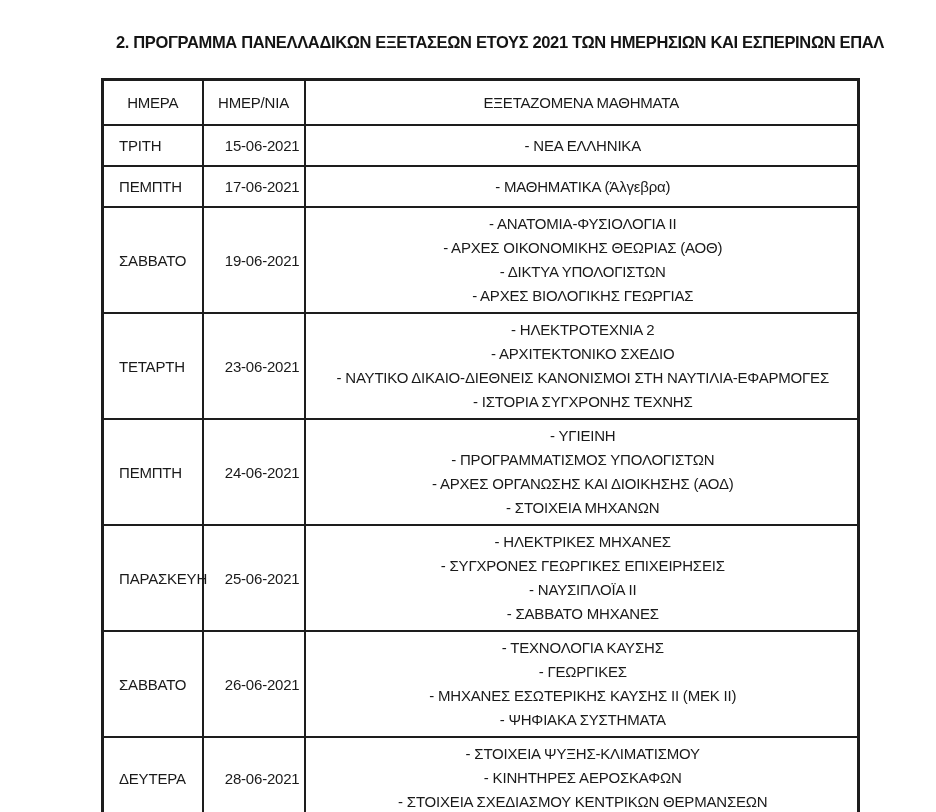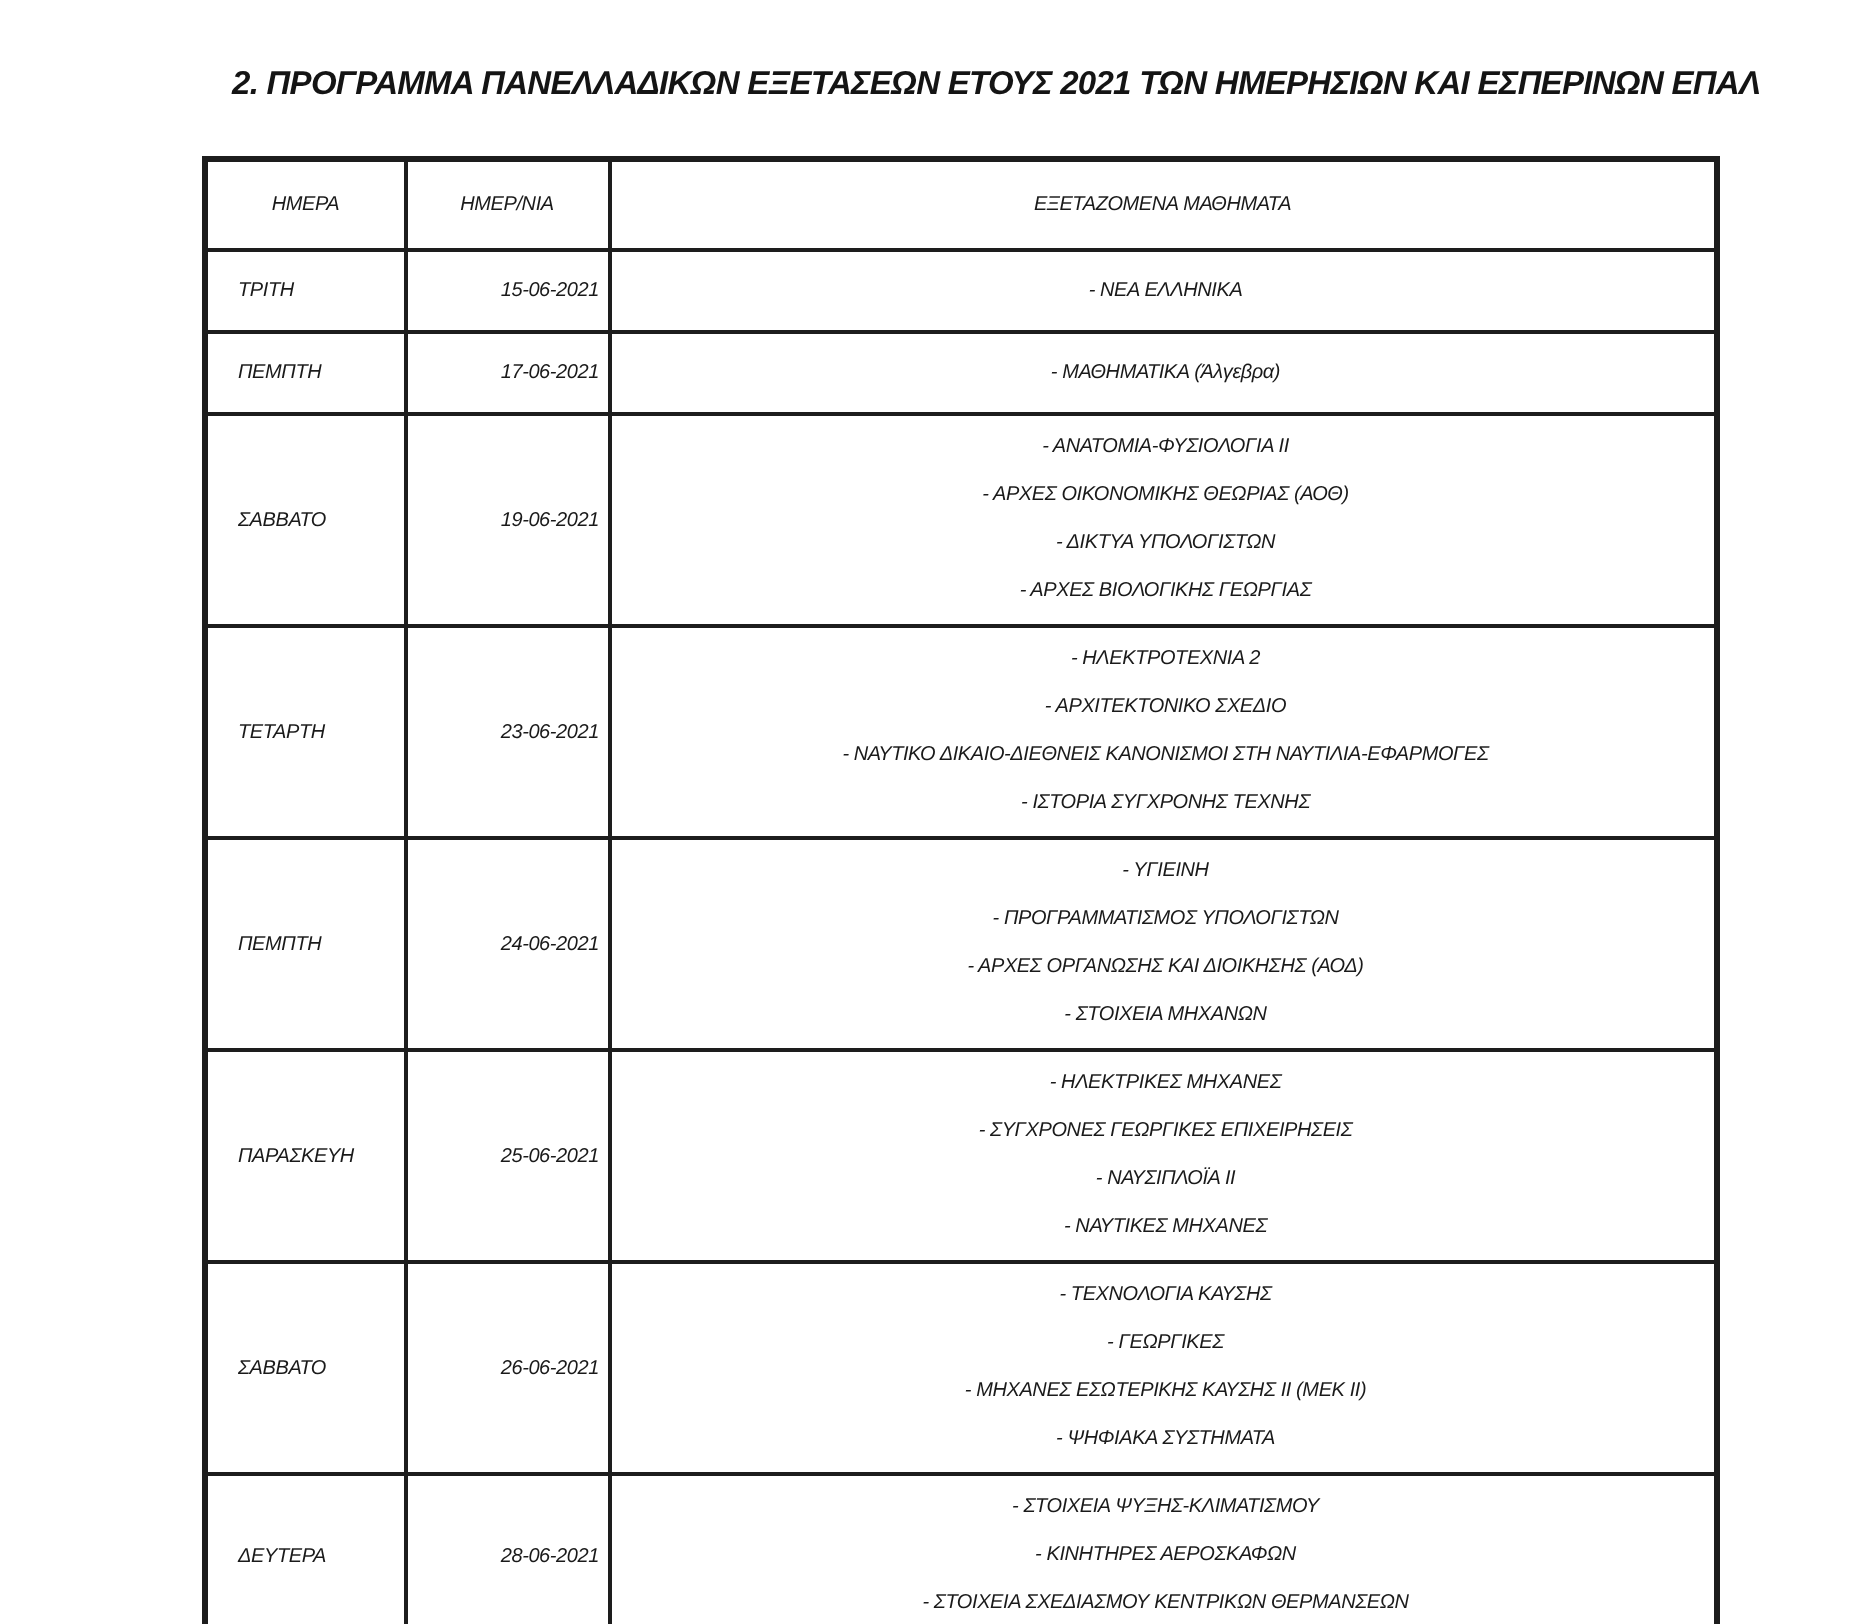--- a/index.html
+++ b/index.html
@@ -12,21 +12,20 @@
     height: 812px;
     font-family: "Liberation Sans", sans-serif;
     color: #1a1a1a;
     overflow: hidden;
   }
   .page {
     position: relative;
     width: 800px;
     height: 812px;
     background: #ffffff;
-    font-style: italic;
   }
   .doc-title {
     position: absolute;
     top: 33px;
     left: 116px;
     margin: 0;
     font-size: 16.5px;
     font-weight: 700;
     letter-spacing: -0.35px;
     white-space: nowrap;
@@ -41,21 +40,21 @@
     table-layout: fixed;
     border: 3px solid #1d1d1d;
     background: #ffffff;
   }
   .exam-table col.col-day  { width: 100px; }
   .exam-table col.col-date { width: 102px; }
   .exam-table col.col-sub  { width: 554px; }
   .exam-table th,
   .exam-table td {
     border: 2px solid #1d1d1d;
-    font-size: 10px;
+    font-size: 15px;
     letter-spacing: -0.2px;
     color: #1a1a1a;
     vertical-align: middle;
   }
   .exam-table th {
     height: 43px;
     font-weight: 400;
     text-align: center;
     padding: 0 4px;
   }
@@ -141,21 +140,21 @@
             <div class="subject-line">- ΣΤΟΙΧΕΙΑ ΜΗΧΑΝΩΝ</div>
           </td>
         </tr>
         <tr>
           <td class="cell-day">ΠΑΡΑΣΚΕΥΗ</td>
           <td class="cell-date">25-06-2021</td>
           <td class="cell-subjects">
             <div class="subject-line">- ΗΛΕΚΤΡΙΚΕΣ ΜΗΧΑΝΕΣ</div>
             <div class="subject-line">- ΣΥΓΧΡΟΝΕΣ ΓΕΩΡΓΙΚΕΣ ΕΠΙΧΕΙΡΗΣΕΙΣ</div>
             <div class="subject-line">- ΝΑΥΣΙΠΛΟΪΑ II</div>
-            <div class="subject-line">- ΝΑΥΤΙΚΕΣ ΜΗΧΑΝΕΣ</div>
+            <div class="subject-line">- ΣΑΒΒΑΤΟ ΜΗΧΑΝΕΣ</div>
           </td>
         </tr>
         <tr>
           <td class="cell-day">ΣΑΒΒΑΤΟ</td>
           <td class="cell-date">26-06-2021</td>
           <td class="cell-subjects">
             <div class="subject-line">- ΤΕΧΝΟΛΟΓΙΑ ΚΑΥΣΗΣ</div>
             <div class="subject-line">- ΓΕΩΡΓΙΚΕΣ</div>
             <div class="subject-line">- ΜΗΧΑΝΕΣ ΕΣΩΤΕΡΙΚΗΣ ΚΑΥΣΗΣ II (ΜΕΚ II)</div>
             <div class="subject-line">- ΨΗΦΙΑΚΑ ΣΥΣΤΗΜΑΤΑ</div>

